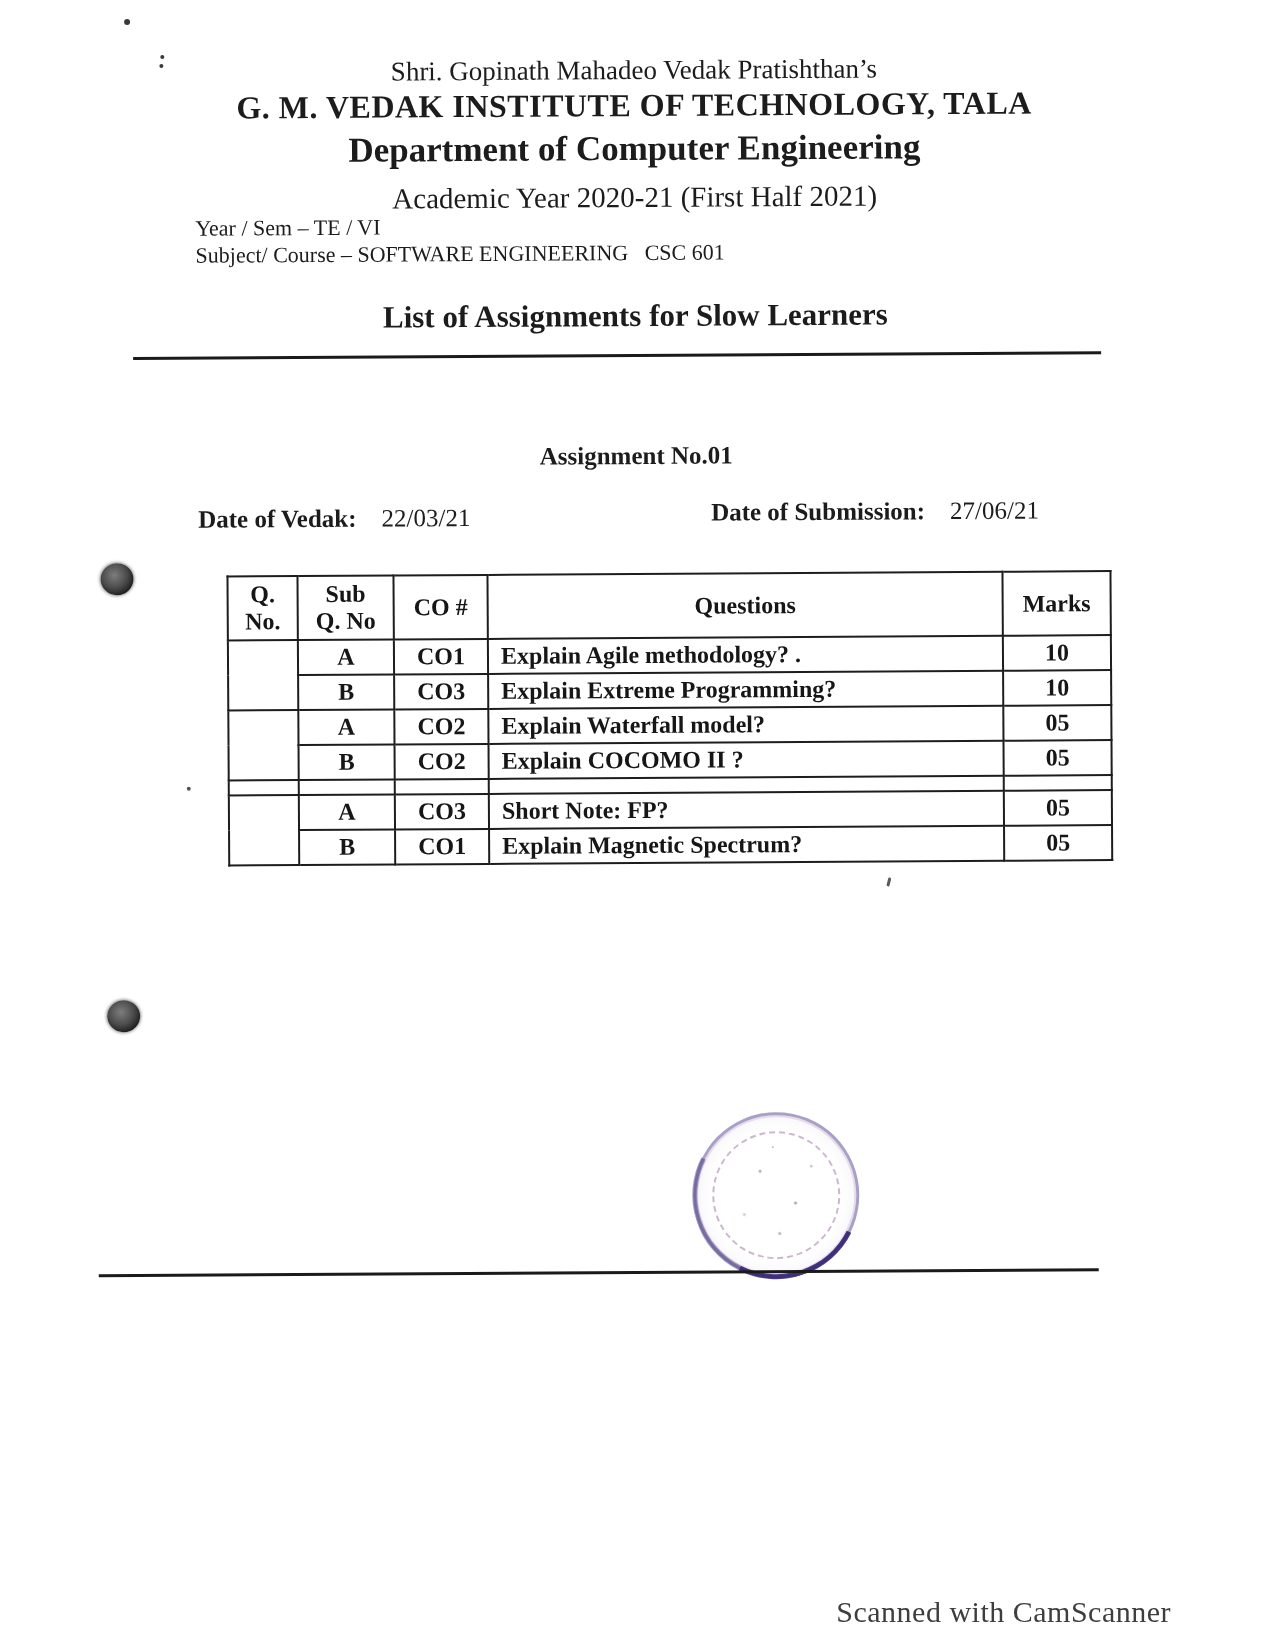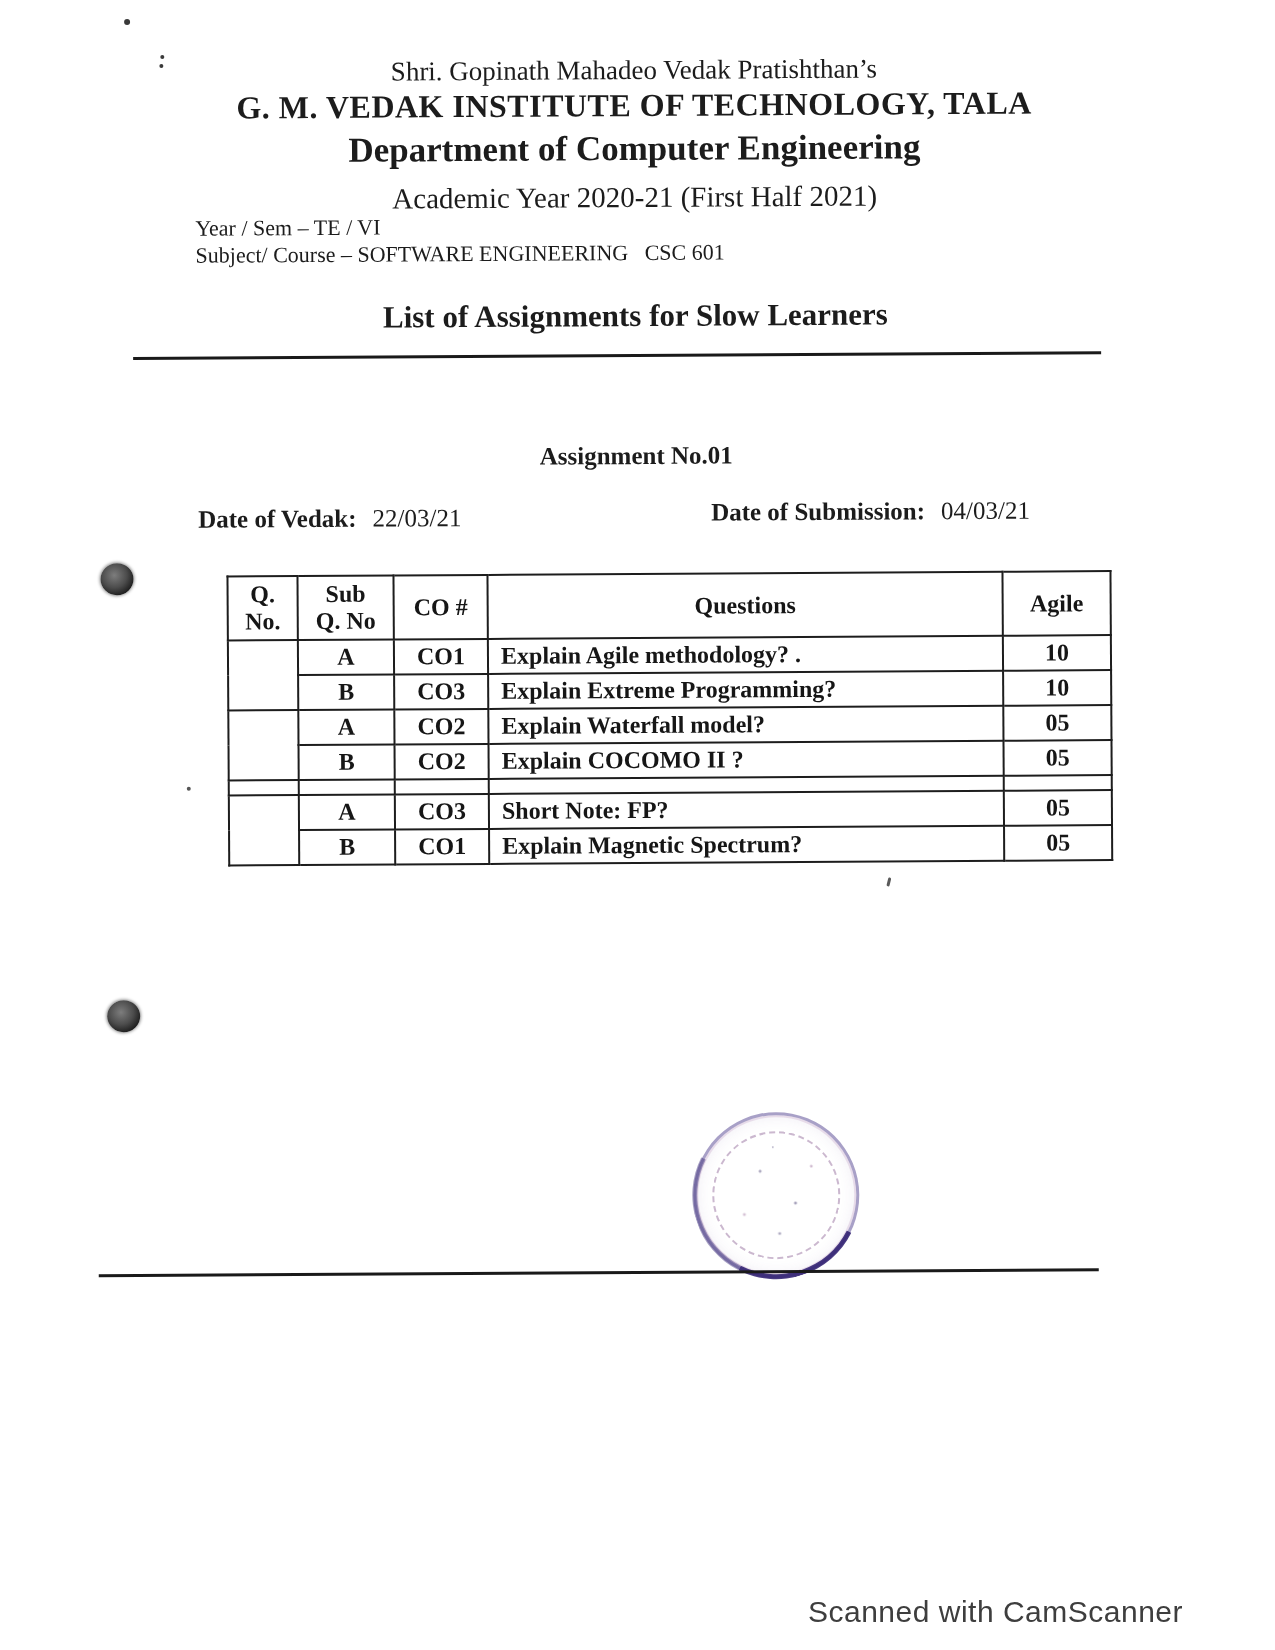--- a/index.html
+++ b/index.html
@@ -21,21 +21,21 @@
 
   .doc-title{top:298px;font-size:31px;font-weight:bold;}
   .title-rule{position:absolute;left:135px;top:354px;width:968px;height:3px;background:#1a1a1a;}
 
   .assign-heading{top:442px;font-size:25px;font-weight:bold;}
 
   .date-line span{display:inline;}
   .date-issue{position:absolute;left:199px;top:503px;font-size:25px;}
   .date-subm{position:absolute;left:712px;top:499px;font-size:25px;}
   .date-label{font-weight:bold;}
-  .date-value{font-weight:normal;margin-left:16px;}
+  .date-value{font-weight:normal;margin-left:25px;}
 
   table.assign-table{
     position:absolute;left:227px;top:573px;width:883px;
     border-collapse:collapse;table-layout:fixed;
     font-size:24px;font-weight:bold;color:#161616;
   }
   .assign-table th,.assign-table td{
     border:2px solid #1d1d1d;text-align:center;vertical-align:middle;padding:0;
     overflow:hidden;white-space:nowrap;
   }
@@ -73,22 +73,22 @@
     content:"";position:absolute;inset:-4px;border-radius:50%;
     border:5px solid transparent;
     border-bottom-color:rgba(44,28,110,0.85);
     border-left-color:rgba(44,28,110,0.40);
     transform:rotate(-18deg);
   }
 
   .bottom-rule{position:absolute;left:95px;top:1271px;width:1000px;height:3px;background:#1a1a1a;}
 
   .watermark{
-    position:absolute;right:92px;top:1595px;font-size:30px;color:#3e3e3e;
-    font-family:Liberation Sans, sans-serif;letter-spacing:0.5px;
+    position:absolute;right:104px;top:1595px;font-size:30px;color:#3e3e3e;
+    font-family:Liberation Serif, serif;letter-spacing:0.5px;
   }
 
   .speck{position:absolute;background:#3a3a3a;border-radius:50%;}
   .speck-a{left:128px;top:16px;width:6px;height:6px;}
   .speck-b1{left:164px;top:52px;width:4px;height:4px;}
   .speck-b2{left:163px;top:61px;width:4px;height:4px;}
   .speck-c{left:186px;top:784px;width:4px;height:4px;background:#555;}
   .speck-d{left:886px;top:879px;width:3px;height:9px;border-radius:2px;background:#5a5a5a;transform:rotate(14deg);}
 </style>
 </head>
@@ -112,21 +112,21 @@
 
   <div class="centered doc-title">List of Assignments for Slow Learners</div>
   <div class="title-rule"></div>
 
   <div class="centered assign-heading">Assignment No.01</div>
 
   <div class="date-issue date-line">
     <span class="date-label">Date of Vedak:</span><span class="date-value">22/03/21</span>
   </div>
   <div class="date-subm date-line">
-    <span class="date-label">Date of Submission:</span><span class="date-value">04/03/21</span>
+    <span class="date-label">Date of Submission:</span><span class="date-value">27/06/21</span>
   </div>
 
   <table class="assign-table">
     <colgroup>
       <col style="width:70px">
         <col style="width:96px">
         <col style="width:94px">
         <col style="width:515px">
         <col style="width:108px">
     </colgroup>
@@ -135,21 +135,21 @@
         <th>
           <span>Q.</span><br>
           <span>No.</span>
         </th>
         <th>
           <span>Sub</span><br>
           <span>Q. No</span>
         </th>
         <th>CO #</th>
         <th>Questions</th>
-        <th>Agile</th>
+        <th>Marks</th>
       </tr>
     </thead>
     <tbody>
       <tr>
         <td rowspan="2"></td>
         <td>A</td>
         <td>CO1</td>
         <td class="q">Explain Agile methodology? .</td>
         <td>10</td>
       </tr>

